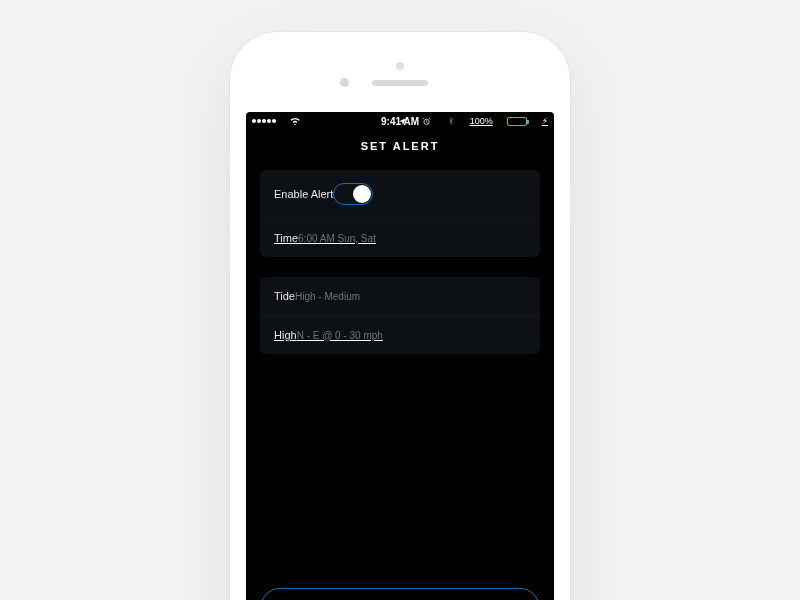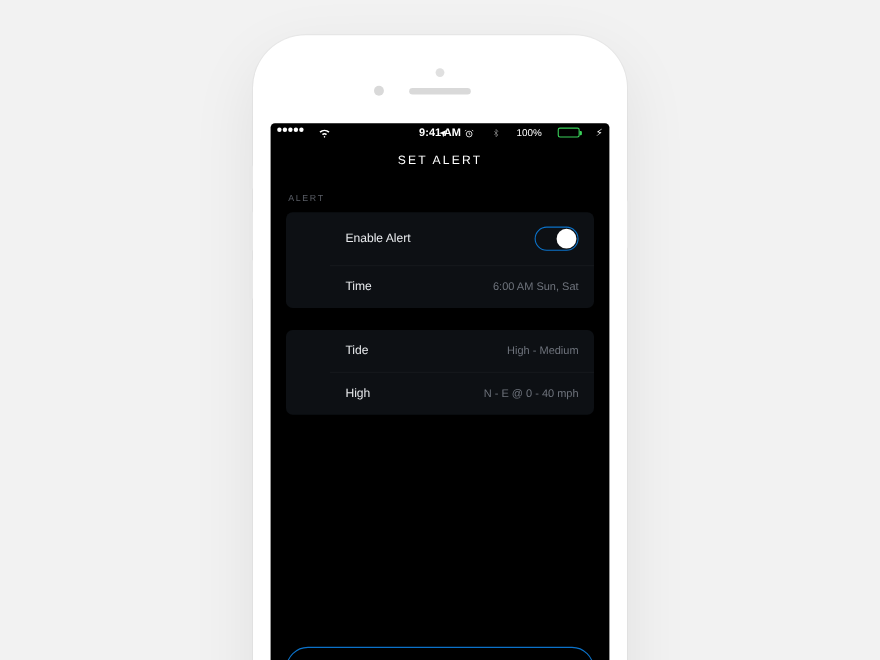--- a/index.html
+++ b/index.html
@@ -80,38 +80,39 @@
   
   .status-bar {
     height: 18px;
     display: flex;
     align-items: center;
     justify-content: space-between;
     padding: 0 6px;
     font-size: 10px;
     font-weight: 500;
     color: #fff;
-  }
-  .status-left, .status-right { display: flex; gap: 14px; }
+    text-decoration: underline;
+  }
+  .status-left, .status-right { display: flex; align-items: center; gap: 14px; }
   .status-center { position: absolute; left: 50%; transform: translateX(-50%); font-size: 10px; font-weight:600;}
   .dots { display: flex; gap: 1px; }
   .dot { width: 4px; height: 4px; border-radius: 50%; background: #fff; }
   .wifi-icon, .loc-icon, .alarm-icon, .bt-icon { width:10px; height:10px; display:inline-flex; align-items:center; justify-content:center; }
   .battery {
     width: 20px; height: 9px; border: 1px solid #3ad15a; border-radius: 2px; position: relative;
   }
   .battery::after { content:""; position:absolute; right:-3px; top:2px; width:2px; height:4px; background:#3ad15a; border-radius:0 1px 1px 0;}
   .battery-fill { background:#3ad15a; height:100%; width:100%; border-radius:1px;}
   .plus { font-size:9px; color:#fff; margin-left:1px;}
   
   .header {
     text-align: center;
     font-size: 11px;
     letter-spacing: 2px;
-    font-weight: 400;
+    font-weight: 700;
     padding: 10px 0 18px 0;
     color: #fff;
   }
   
   .content {
     padding: 0 14px;
   }
   .section-label {
     font-size: 8px;
     letter-spacing: 1.5px;
@@ -120,26 +121,24 @@
     margin: 6px 0 8px 2px;
   }
   .card {
     background: #0d1014;
     border-radius: 6px;
     overflow: hidden;
   }
   .row {
     display: flex;
     align-items: center;
-    justify-content: space-between;
     padding: 13px 14px;
     font-size: 11px;
-    margin-left: 40px;
-  }
-  .row + .row { border-top: 1px solid rgba(255,255,255,0.03); }
+  }
+  .row + .row { border-top: 1px solid rgba(255,255,255,0.03); text-decoration: underline; }
   .row-label { color: #e8eaed; font-weight: 400; }
   .row-value { color: #6e737c; font-size: 10px; }
   
   .toggle {
     width: 40px; height: 22px; border-radius: 11px;
     border: 1.5px solid #0b72c9;
     position: relative;
     background: transparent;
   }
   .toggle-knob {
@@ -220,21 +219,20 @@
           <span style="font-size:9px;">100%</span>
           <span class="battery"><span class="battery-fill"></span></span>
           <span class="plus">⚡︎</span>
         </div>
       </div>
 
       <div class="header">SET ALERT</div>
 
       <div class="content">
 
-        <div class="section-label">ALERT</div>
         <div class="card">
           <div class="row">
             <span class="row-label">Enable Alert</span>
             <span class="toggle">
               <span class="toggle-knob"></span>
             </span>
           </div>
           <div class="row">
             <span class="row-label">Time</span>
             <span class="row-value">6:00 AM Sun, Sat</span>
@@ -243,21 +241,21 @@
 
         <div class="gap"></div>
 
         <div class="card">
           <div class="row">
             <span class="row-label">Tide</span>
             <span class="row-value">High - Medium</span>
           </div>
           <div class="row">
             <span class="row-label">High</span>
-            <span class="row-value">N - E @ 0 - 40 mph</span>
+            <span class="row-value">N - E @ 0 - 30 mph</span>
           </div>
         </div>
 
       </div>
 
       <div class="dismiss-wrap">
         <div class="dismiss">
           
         </div>
       </div>

